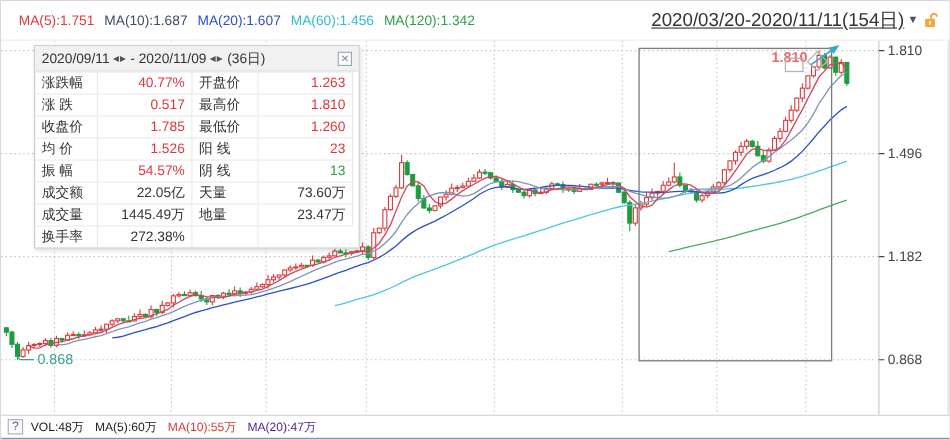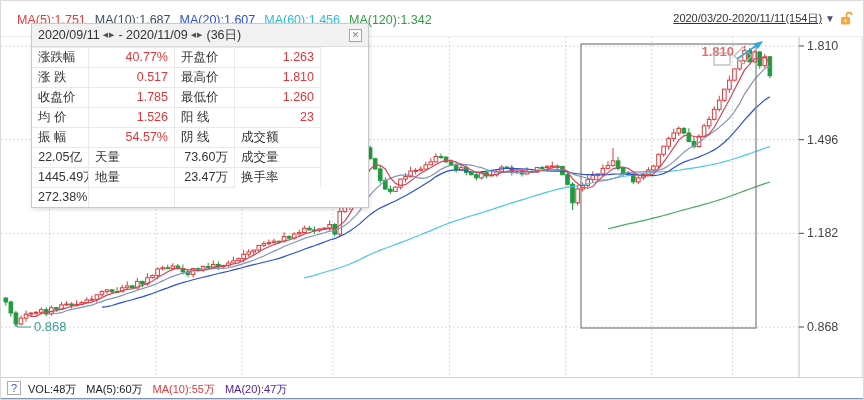--- a/index.html
+++ b/index.html
@@ -5,26 +5,26 @@
   html,body{margin:0;padding:0;background:#fff;}
   *{box-sizing:border-box;}
   body{font-family:"Liberation Sans","DejaVu Sans",sans-serif;}
   #app{position:relative;width:864px;height:400px;background:#fff;overflow:hidden;
        border:1px solid #d9d9d9;}
   
   #header{position:absolute;left:0;top:0;width:864px;height:36px;background:#fff;z-index:4;
           display:flex;align-items:center;padding:0 12px 0 16px;border-bottom:1px solid #ececec;}
   .ma-label{font-size:12.5px;margin-right:9px;white-space:nowrap;}
   #header-right{margin-left:auto;display:flex;align-items:center;}
-  #range-link{font-size:11px;color:#333;text-decoration:underline;cursor:pointer;}
+  #range-link{font-size:17px;color:#333;text-decoration:underline;cursor:pointer;}
   #range-caret{color:#4a5370;font-size:10px;margin:0 4px 0 3px;}
   
   #chart{position:absolute;left:0;top:0;z-index:1;}
   
-  #panel{position:absolute;left:30px;top:22px;width:338px;z-index:6;background:#fff;
+  #panel{position:absolute;left:30px;top:40px;width:296px;z-index:6;background:#fff;
          border:1px solid #c9c9c9;box-shadow:1px 2px 4px rgba(0,0,0,.12);font-size:12.5px;}
   #panel-head{height:23px;background:#f1f1f1;border-bottom:1px solid #dcdcdc;display:flex;
               align-items:center;padding:0 6px;color:#333;}
   .stepper{font-size:7px;color:#555;letter-spacing:1px;margin:0 3px;cursor:pointer;}
   #panel-close{margin-left:auto;width:13px;height:13px;border:1px solid #9aa;color:#789;
                font-size:9px;line-height:11px;text-align:center;cursor:pointer;background:#fafafa;}
   #panel-grid{display:grid;grid-template-columns:57px 86px 60px 86px;}
   #panel-grid .cell{height:20px;line-height:19px;padding:0 6px;border-top:1px solid #e9e9e9;
                     white-space:nowrap;overflow:hidden;}
   #panel-grid .lbl{color:#333;border-right:1px solid #e9e9e9;}
@@ -447,20 +447,21 @@
         <div class="cell val c-red">1.785</div>
         <div class="cell lbl c-dark">最低价</div>
         <div class="cell val c-red">1.260</div>
         <div class="cell lbl c-dark">均 价</div>
         <div class="cell val c-red">1.526</div>
         <div class="cell lbl c-dark">阳 线</div>
         <div class="cell val c-red">23</div>
         <div class="cell lbl c-dark">振 幅</div>
         <div class="cell val c-red">54.57%</div>
         <div class="cell lbl c-dark">阴 线</div>
+        <div class="cell val c-green">13</div>
         <div class="cell lbl c-dark">成交额</div>
         <div class="cell val c-dark">22.05亿</div>
         <div class="cell lbl c-dark">天量</div>
         <div class="cell val c-dark">73.60万</div>
         <div class="cell lbl c-dark">成交量</div>
         <div class="cell val c-dark">1445.49万</div>
         <div class="cell lbl c-dark">地量</div>
         <div class="cell val c-dark">23.47万</div>
         <div class="cell lbl c-dark">换手率</div>
         <div class="cell val c-dark">272.38%</div>

